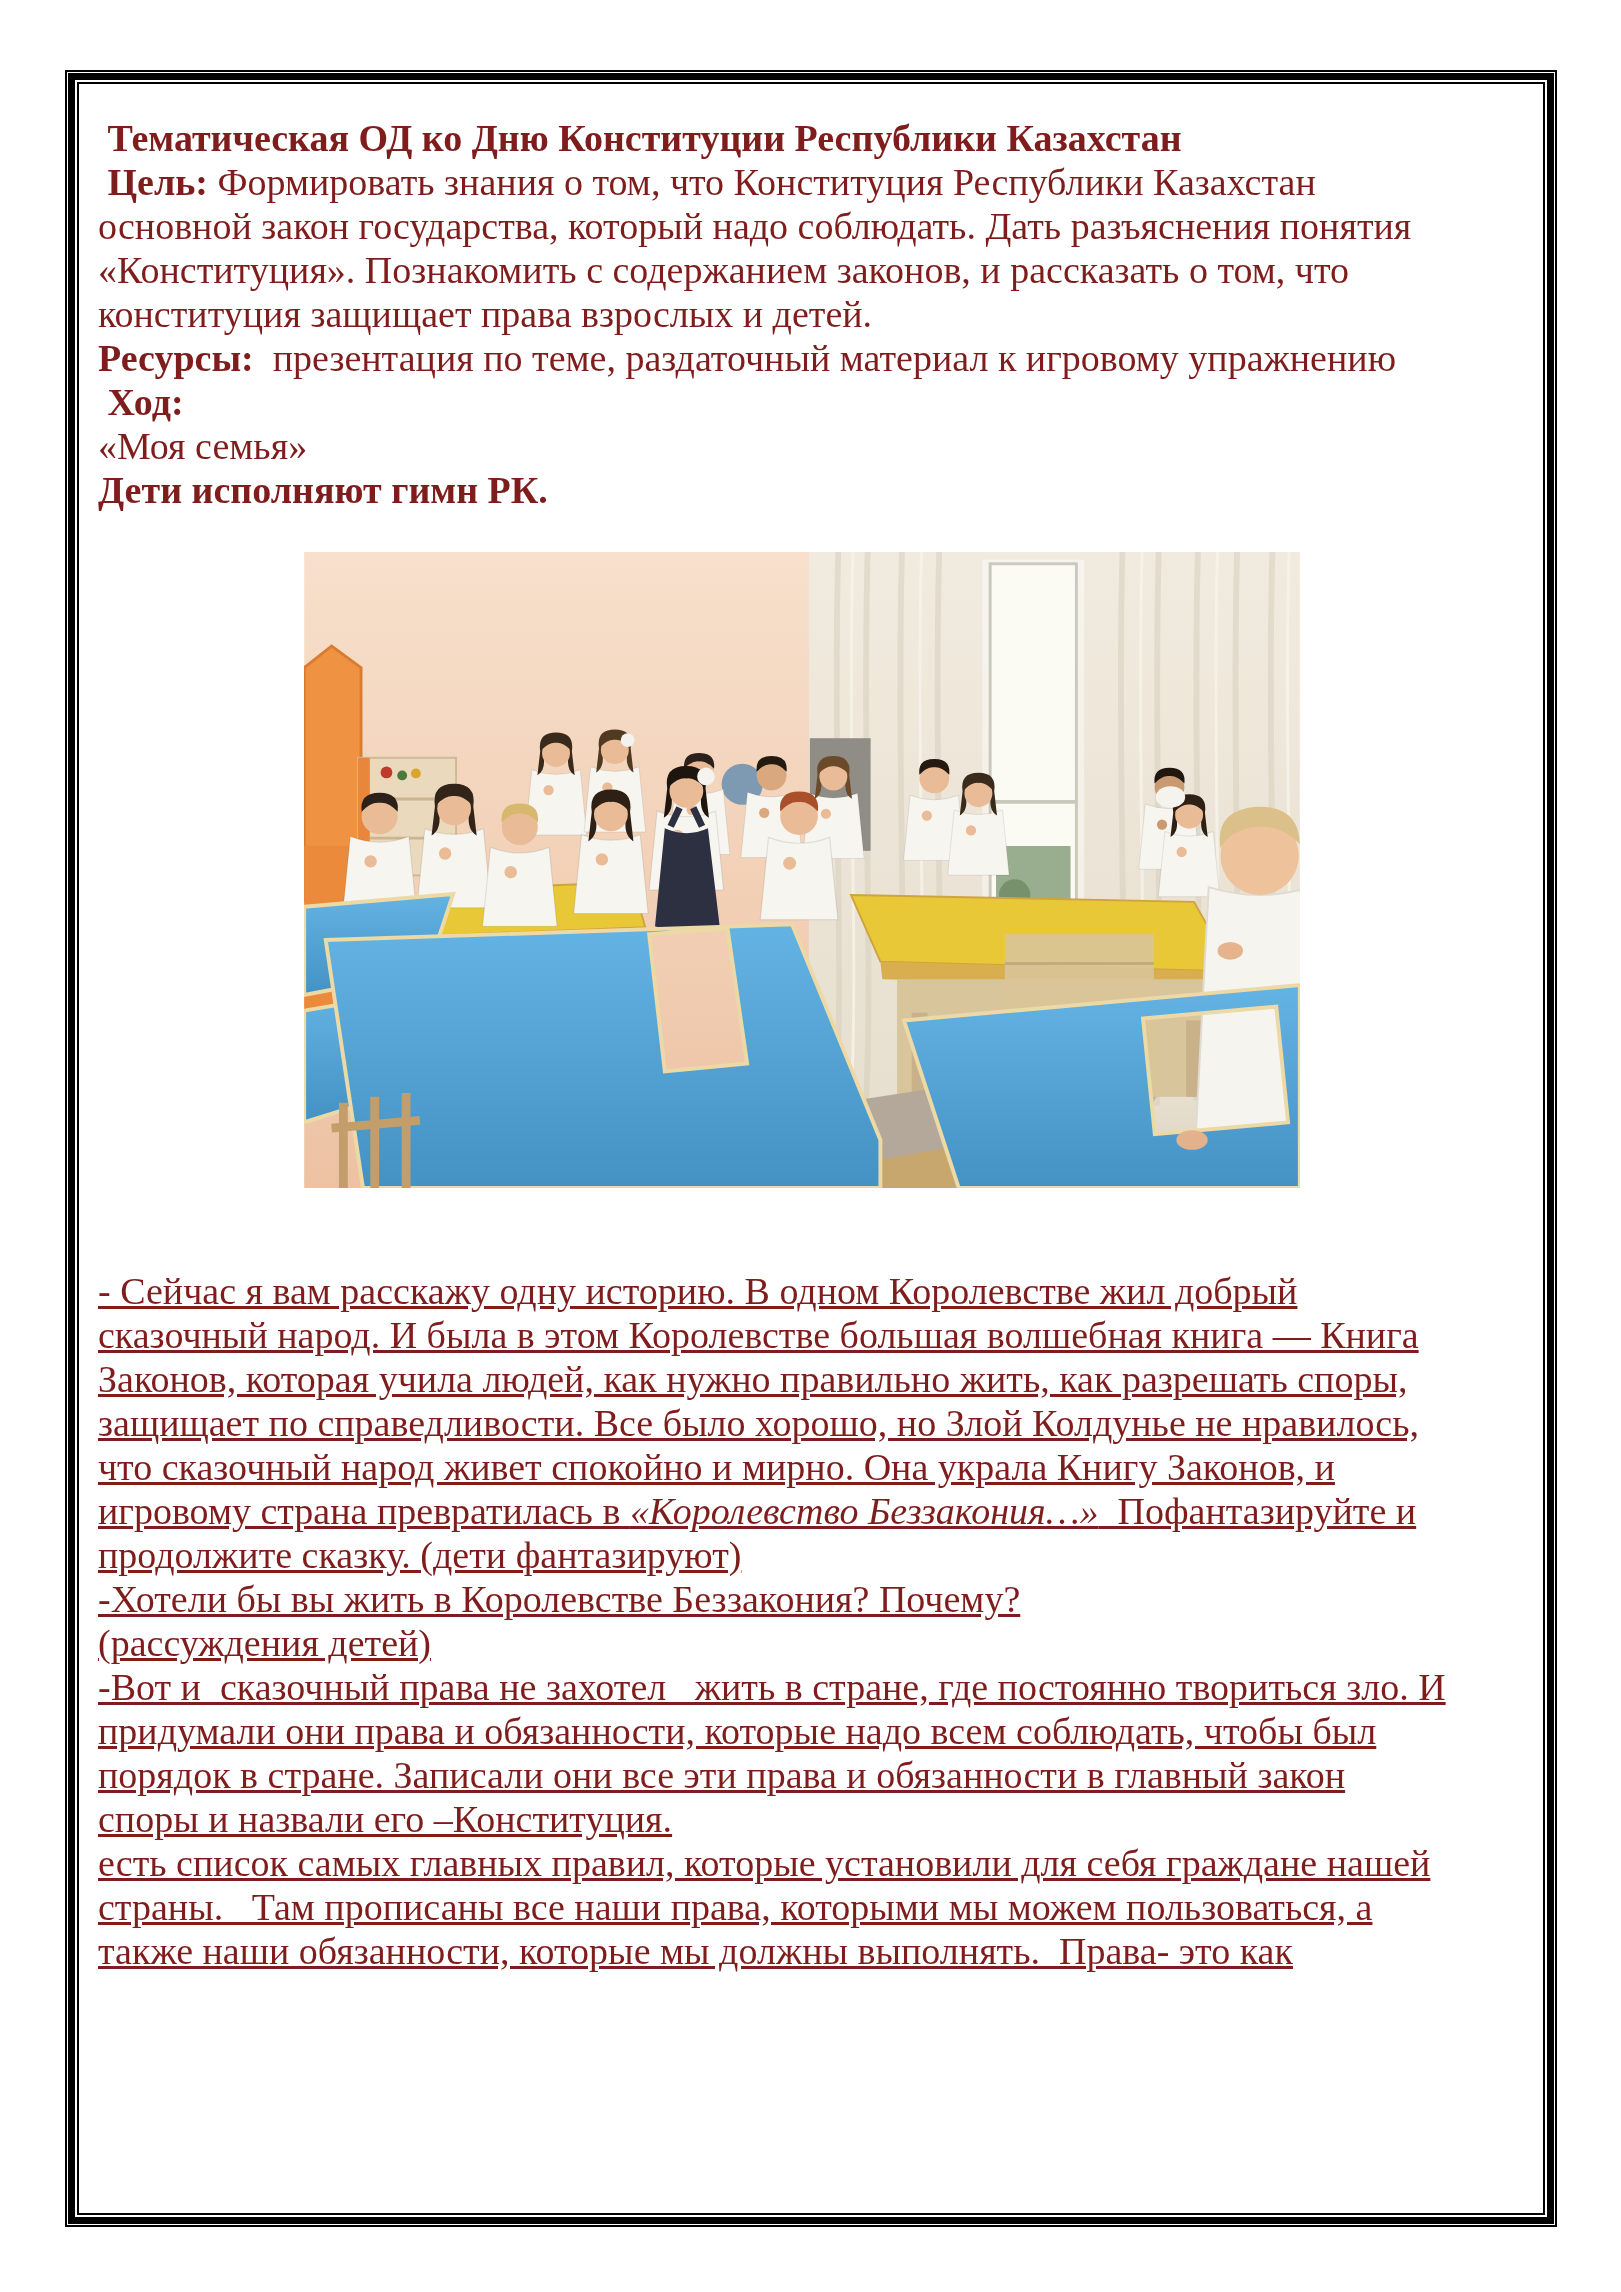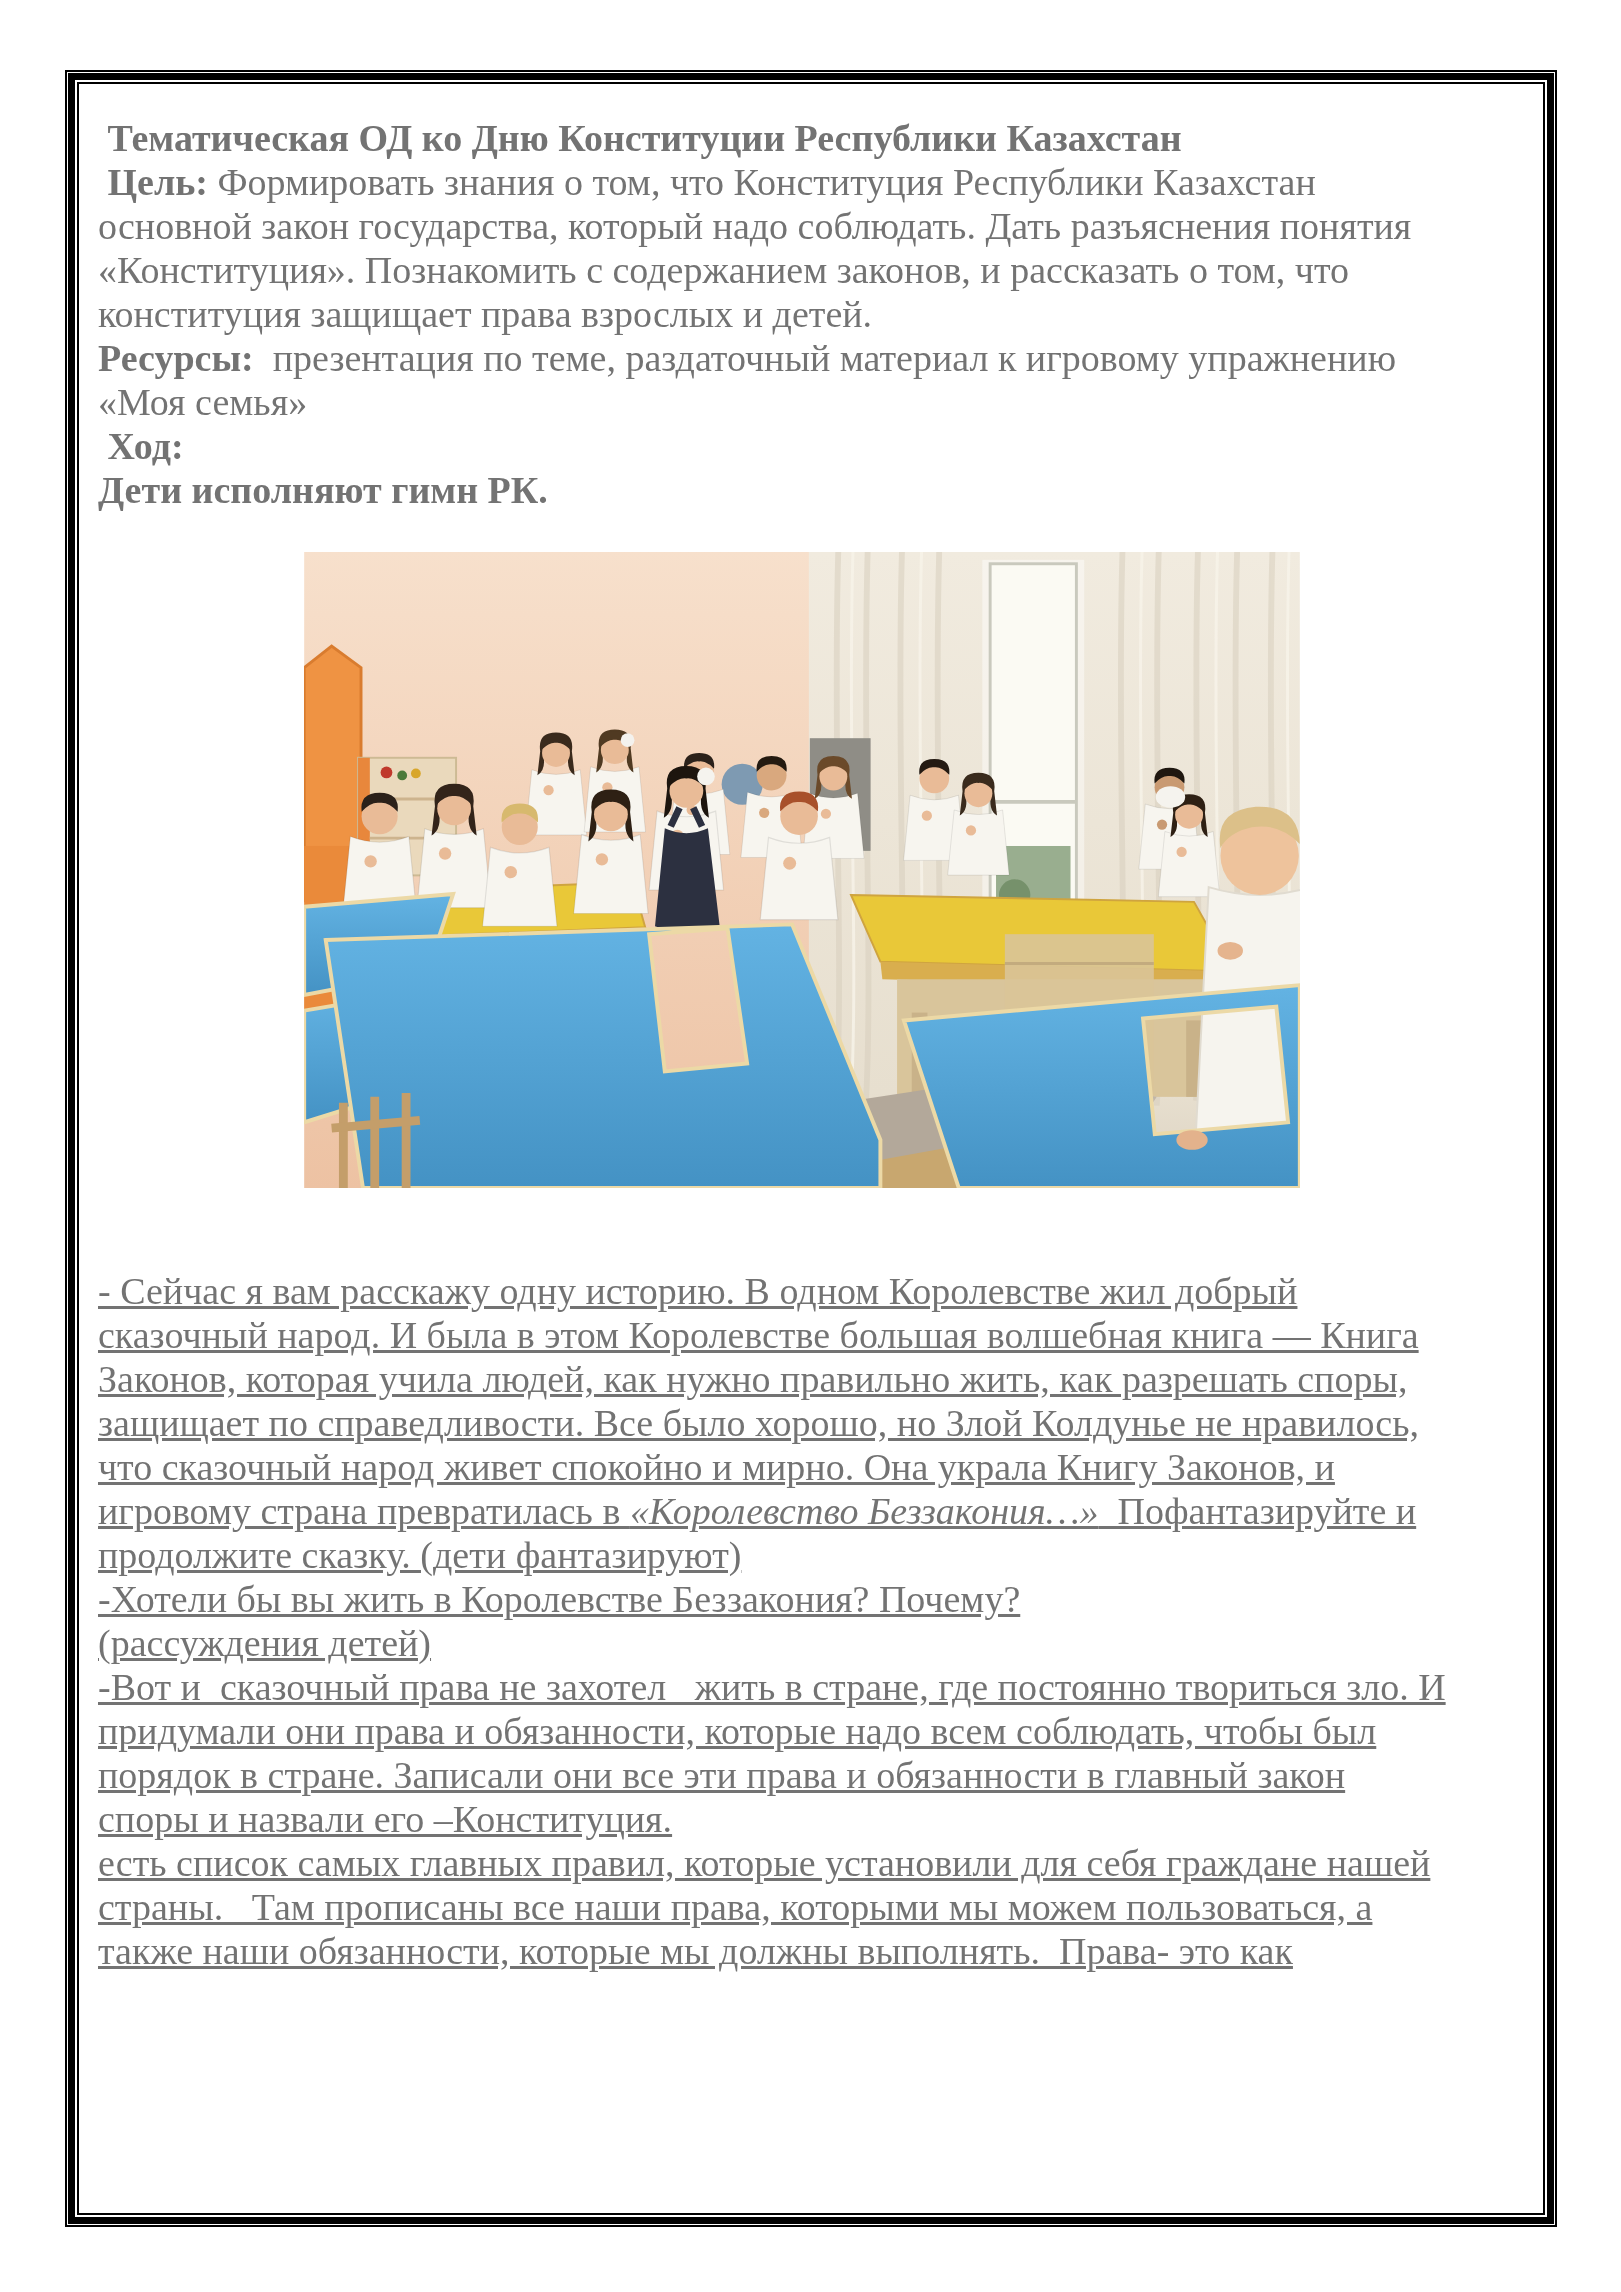--- a/index.html
+++ b/index.html
@@ -1,18 +1,18 @@
 <!DOCTYPE html>
 <html><head>
 <meta charset="utf-8">
 <style>
   html,body{margin:0;padding:0;background:#ffffff;}
   .page{
     position:relative;width:1621px;height:2293px;background:#ffffff;
-    font-family:"Liberation Serif","DejaVu Serif",serif;color:#737373;overflow:hidden;
+    font-family:"Liberation Serif","DejaVu Serif",serif;color:#7f1d1d;overflow:hidden;
   }
   
   .f-outer{position:absolute;left:65px;top:70px;width:1488px;height:2153px;border:2px solid #000;}
   .f-mid{position:absolute;inset:1px;border:7.8px solid #000;}
   .f-inner{position:absolute;inset:2px;border:2px solid #000;}
   .textblock{position:absolute;left:98px;width:1411px;}
   #intro-text{top:116px;}
   #body-text{top:1269px;text-decoration:underline;}
   .ln{white-space:pre;font-size:38px;line-height:44px;height:44px;}
   .r-n{font-weight:normal;}
@@ -32,22 +32,22 @@
     </div>
   </div>
 
   <div id="intro-text" class="textblock">
       <div class="ln"><span class="r-b"> Тематическая ОД ко Дню Конституции Республики Казахстан</span></div>
       <div class="ln"><span class="r-b"> Цель:</span><span class="r-n"> Формировать знания о том, что Конституция Республики Казахстан</span></div>
       <div class="ln"><span class="r-n">основной закон государства, который надо соблюдать. Дать разъяснения понятия</span></div>
       <div class="ln"><span class="r-n">«Конституция». Познакомить с содержанием законов, и рассказать о том, что</span></div>
       <div class="ln"><span class="r-n">конституция защищает права взрослых и детей.</span></div>
       <div class="ln"><span class="r-b">Ресурсы:</span><span class="r-n">  презентация по теме, раздаточный материал к игровому упражнению</span></div>
+      <div class="ln"><span class="r-b"> Ход:</span></div>
       <div class="ln"><span class="r-n">«Моя семья»</span></div>
-      <div class="ln"><span class="r-b"> Ход:</span></div>
       <div class="ln"><span class="r-b">Дети исполняют гимн РК.</span></div>
     </div>
 
   <div class="photo">
     <svg width="996" height="636" viewBox="0 0 1016 649" xmlns="http://www.w3.org/2000/svg" aria-label="classroom-photo">
       <defs>
         <linearGradient id="wallg" x1="0" y1="0" x2="0" y2="1">
           <stop offset="0" stop-color="#f7e0cc"></stop>
             <stop offset="1" stop-color="#edc2a3"></stop>
         </linearGradient>

